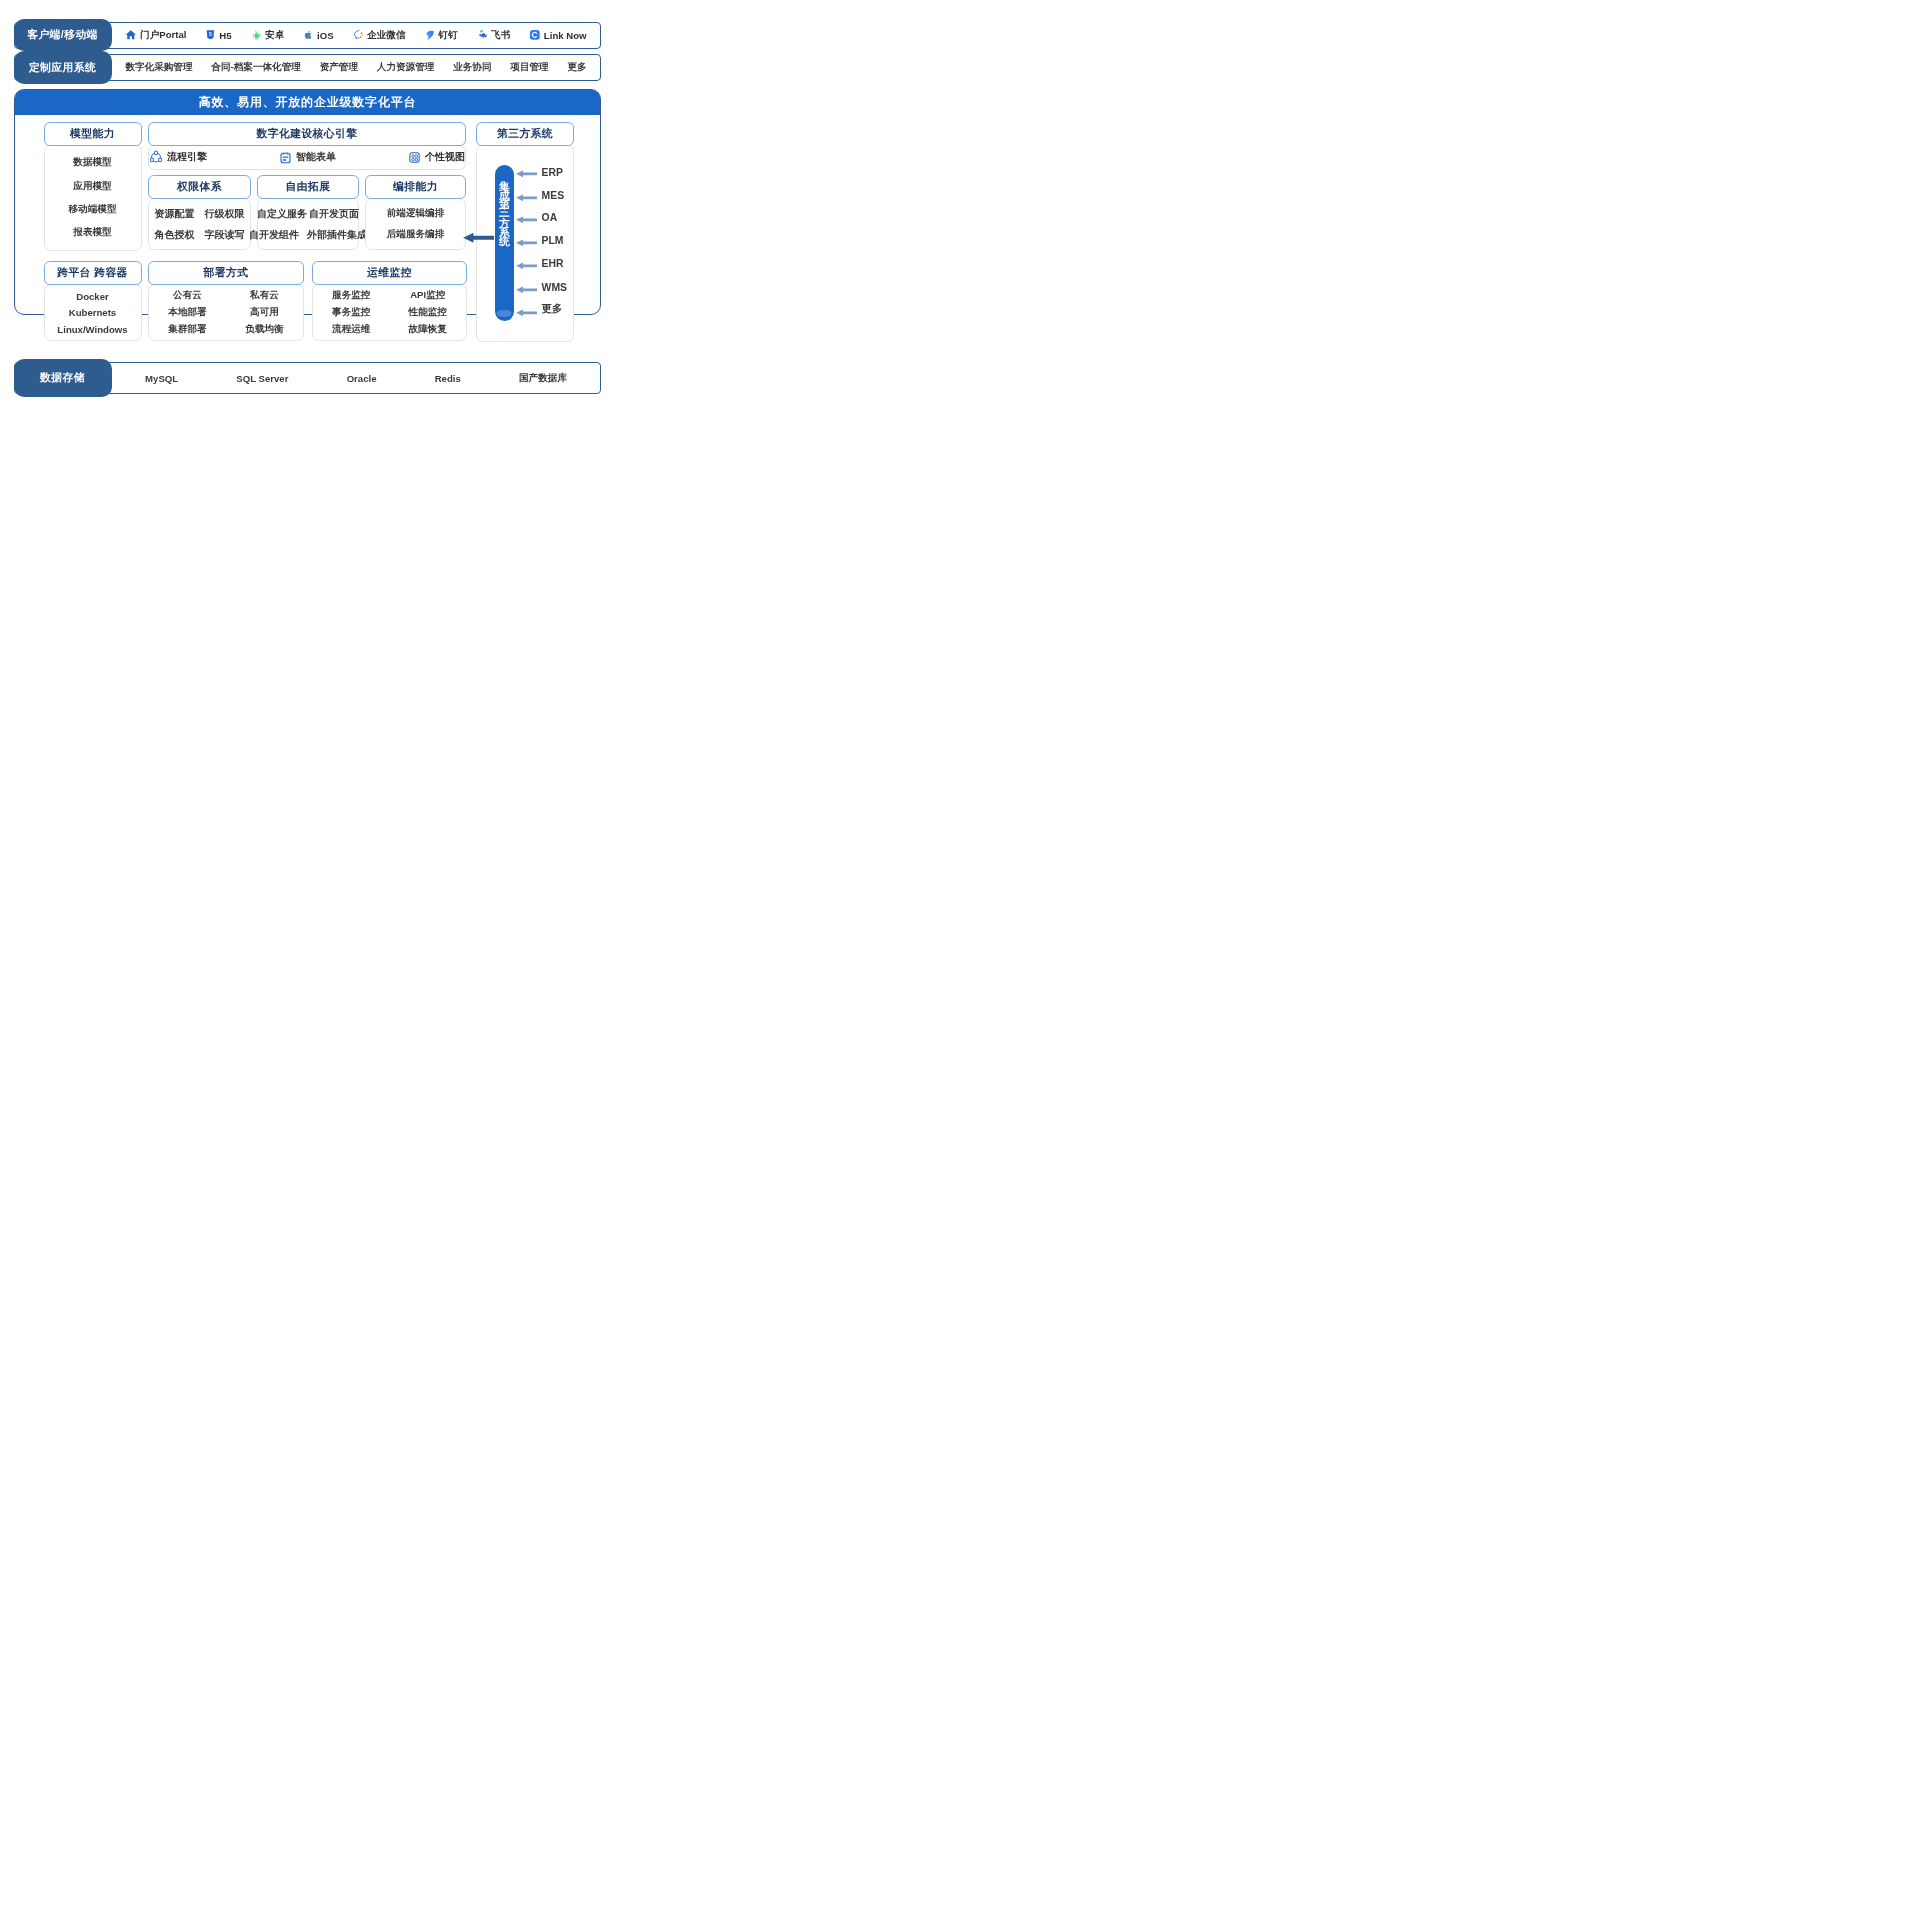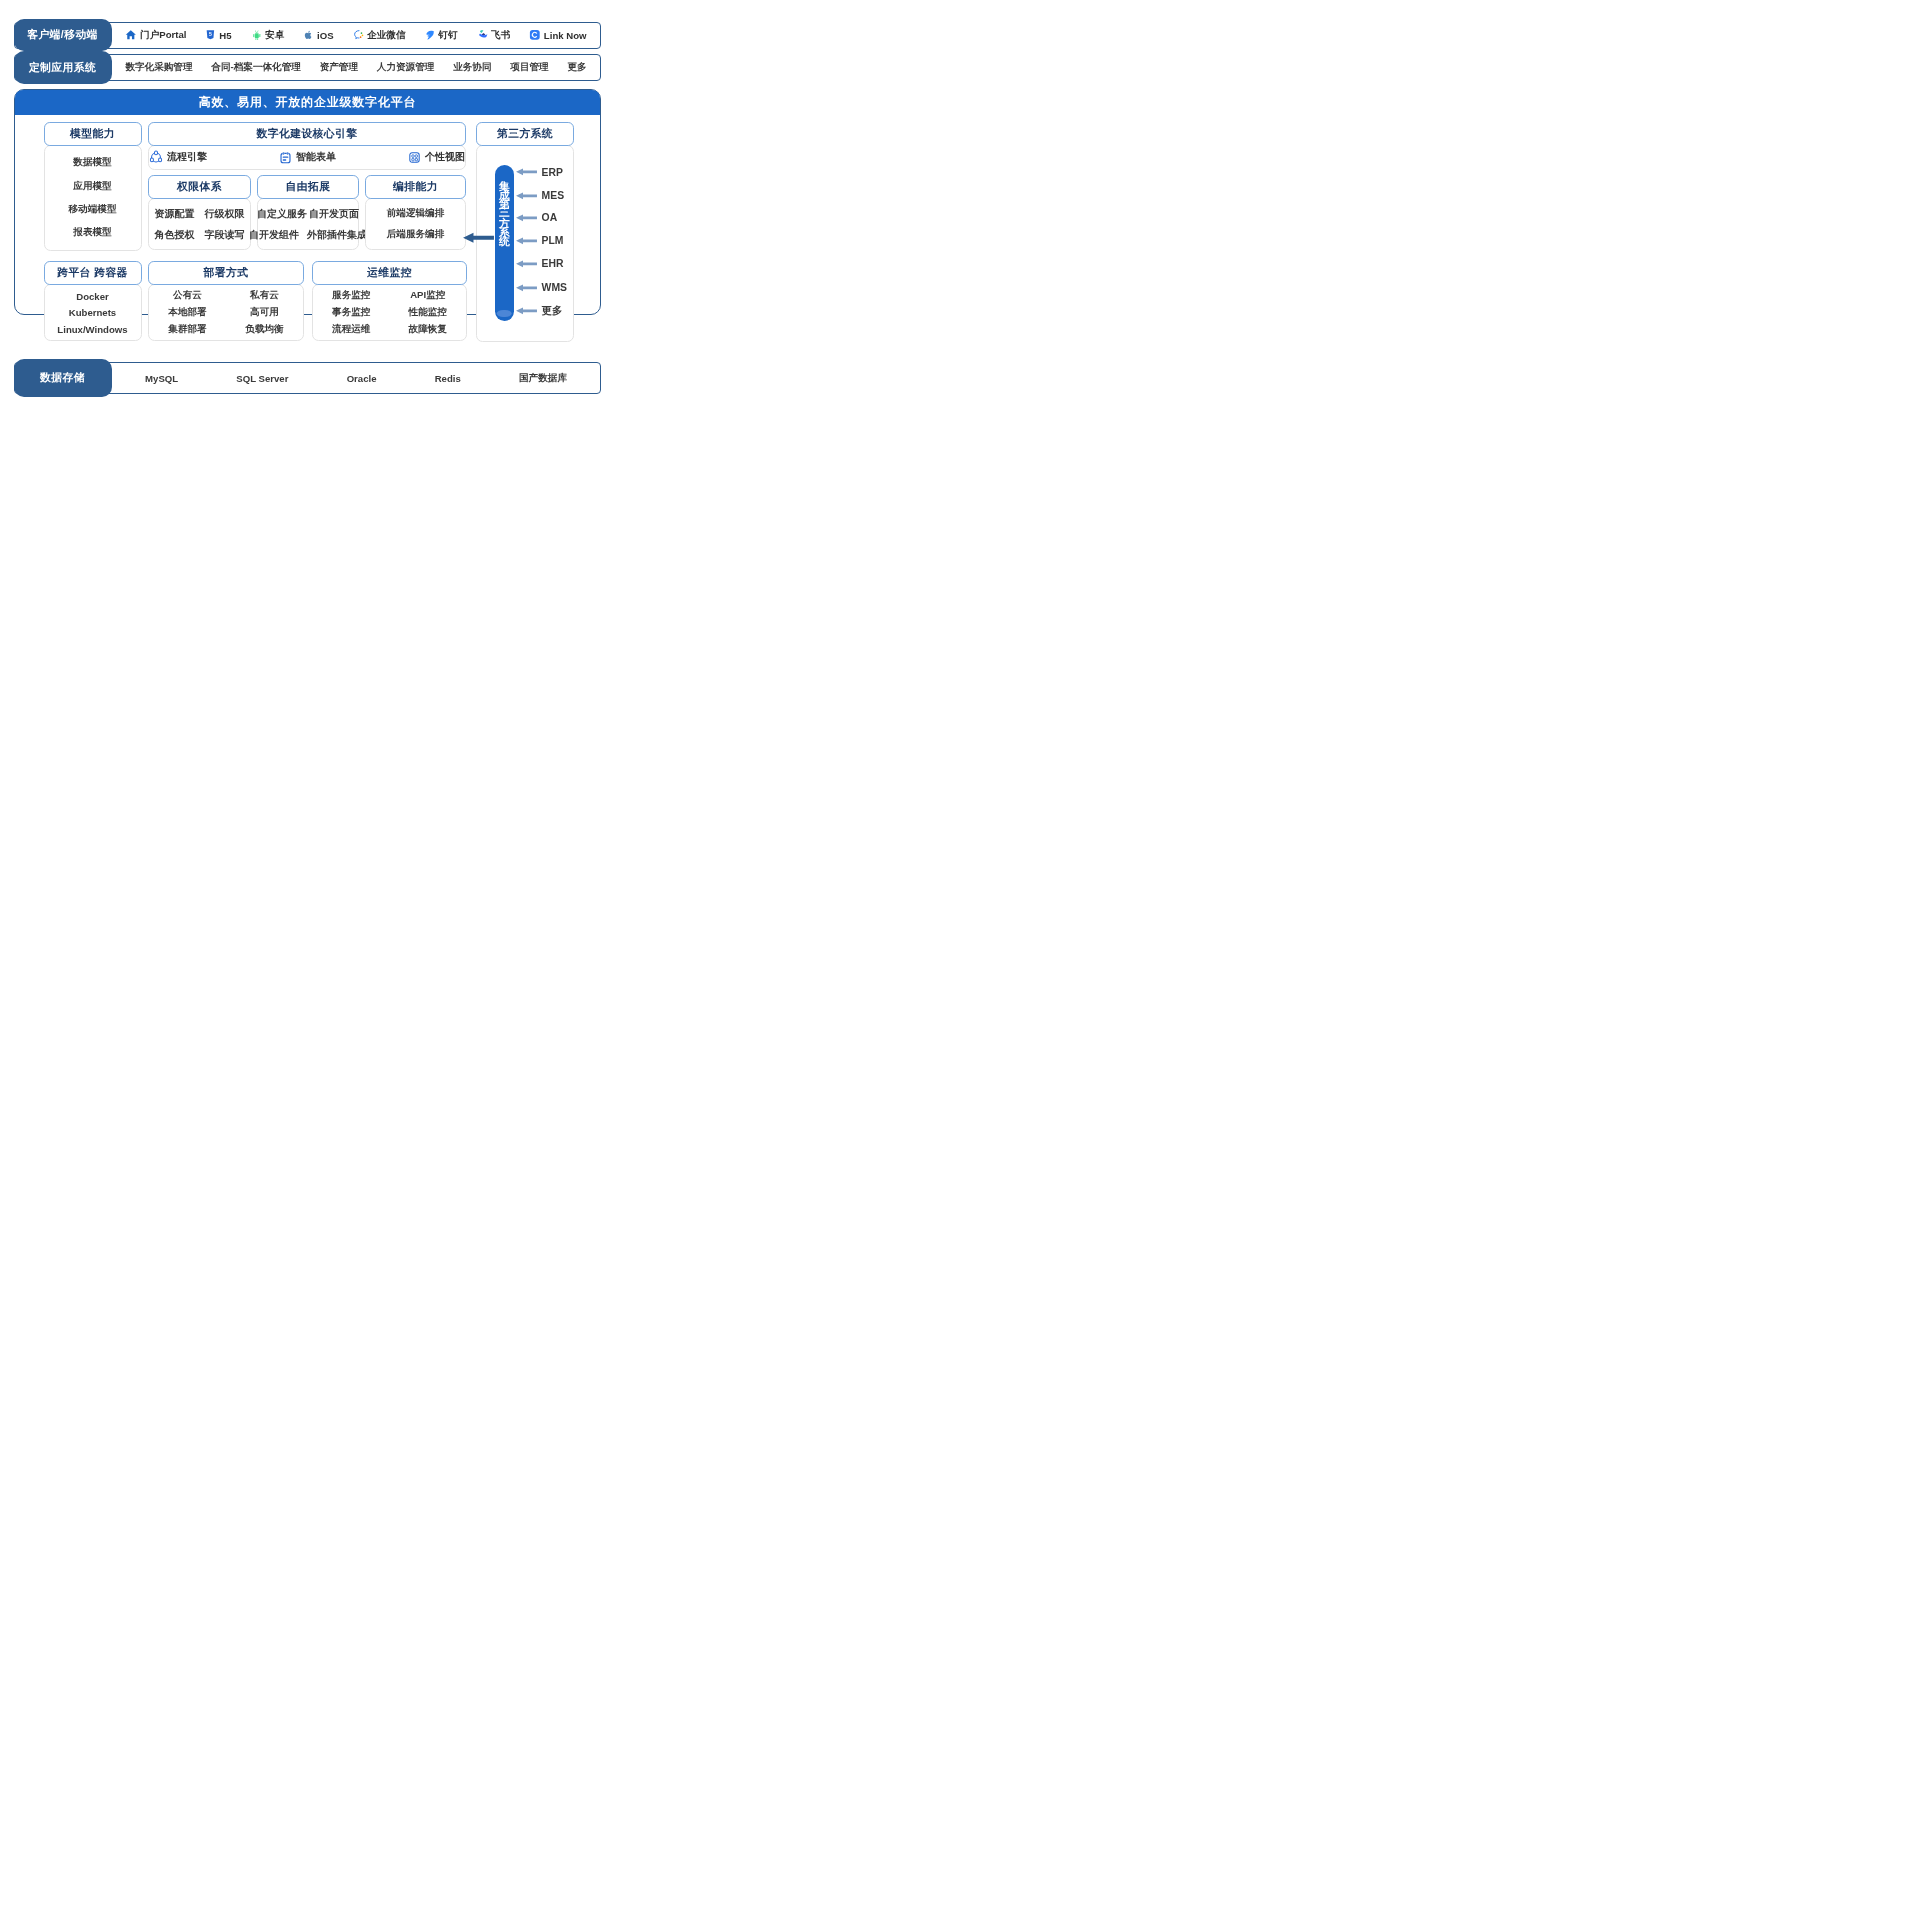--- a/index.html
+++ b/index.html
@@ -40,21 +40,21 @@
   .engine-body{flex-direction:row;justify-content:space-between;}
   .engine-item{display:flex;align-items:center;gap:3.9px;font-size:10px;font-weight:600;color:#333;white-space:nowrap;}
 
   
   .tp-body{position:relative;}
   .pill{position:absolute;left:17.7px;top:19px;width:19.6px;height:156px;background:#1B67C6;border-radius:10px;z-index:2;}
   .pill-text{position:absolute;left:50%;top:6.2px;transform:translateX(-50%);writing-mode:vertical-rl;
         text-orientation:upright;color:#fff;font-size:10.8px;font-weight:bold;letter-spacing:9.2px;line-height:1;}
   .pill-ellipse{position:absolute;left:50%;transform:translateX(-50%);bottom:3.5px;width:14.6px;height:7.7px;
         background:#4C86D6;border-radius:50%;}
-  .tp-row{position:absolute;left:39px;height:11.6px;display:flex;align-items:center;gap:4.6px;}
+  .tp-row{position:absolute;left:39px;height:11.6px;display:flex;align-items:flex-end;gap:4.6px;}
   .tp-row .item{font-size:10.4px;}
   .integration-arrow{position:absolute;left:448px;top:117px;width:31px;height:11.6px;z-index:3;}
 </style>
 </head>
 <body>
 
 <div class="hbar" style="top:21.6px">
   <div class="hbar-label">客户端/移动端</div>
   <div class="hbar-items">
     <div class="bar-item">

